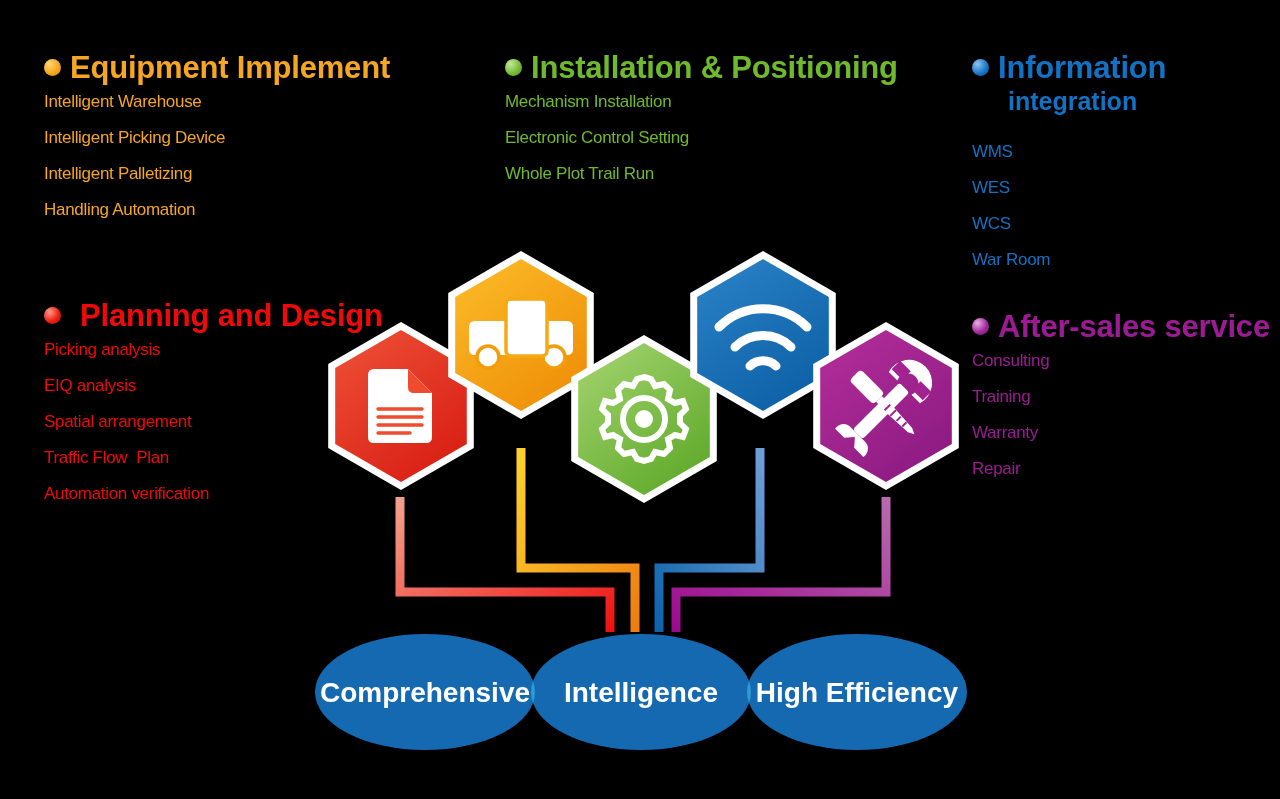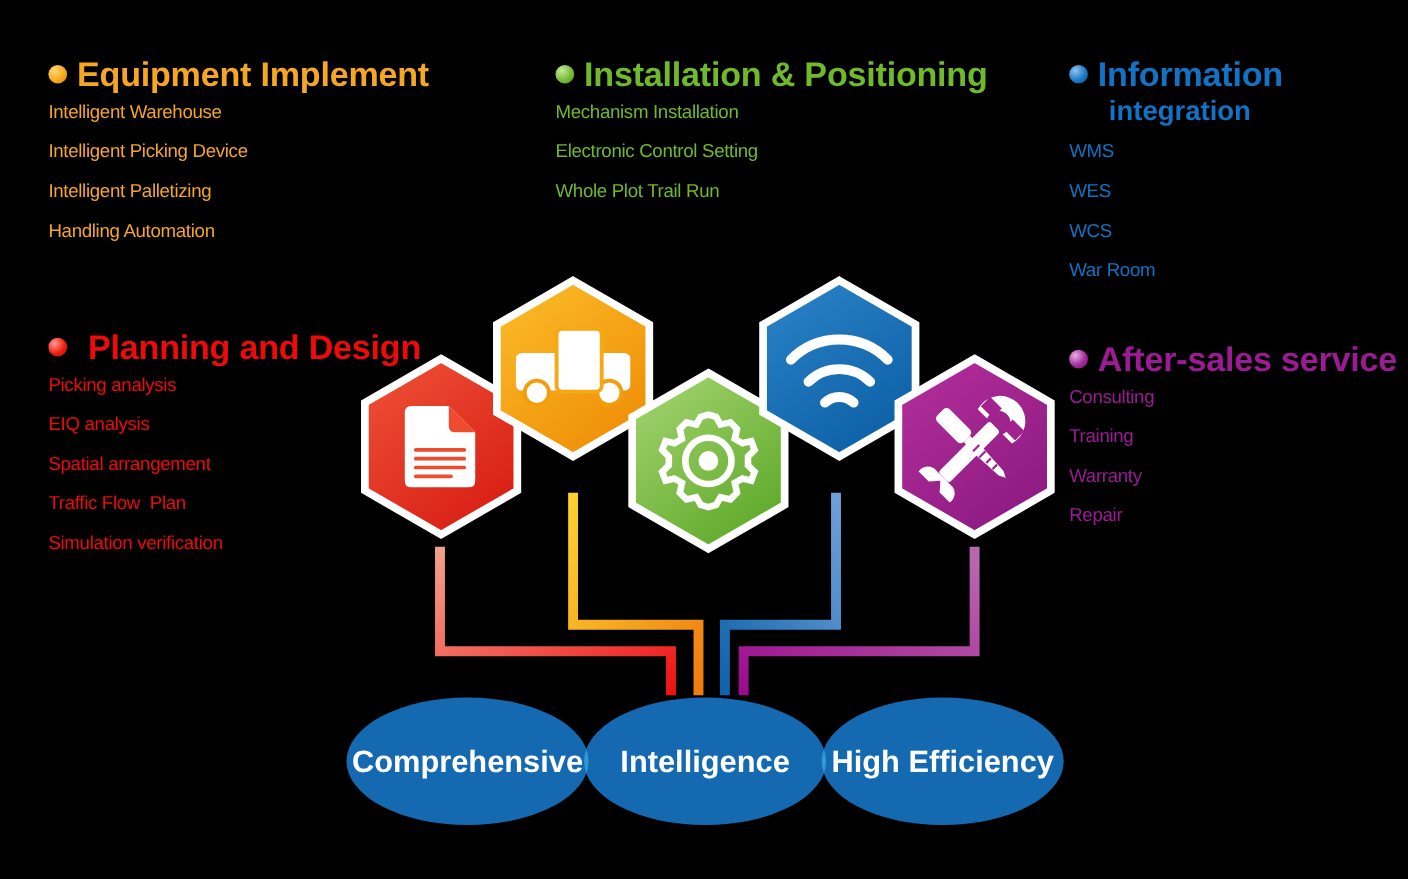--- a/index.html
+++ b/index.html
@@ -70,21 +70,21 @@
   .blk-install .bullet {
     background: radial-gradient(circle at 33% 30%, #c6e89a 0%, #78bd37 55%, #4f8c1c 100%);
   }
 
   .blk-info { left: 972px; top: 52px; }
   .blk-info .block-title, .blk-info .title-line2, .blk-info .item { color: #1272c4; }
   .blk-info .bullet {
     background: radial-gradient(circle at 33% 30%, #8fc4ee 0%, #1b79c9 55%, #0d4d85 100%);
   }
   .blk-info .title-line2 { margin-left: 36px; }
-  .blk-info .items { margin-top: 2px; }
+  .blk-info .items { margin-top: 16px; }
 
   .blk-planning { left: 44px; top: 300px; }
   .blk-planning .block-title, .blk-planning .item { color: #ee0a0a; }
   .blk-planning .bullet {
     background: radial-gradient(circle at 33% 30%, #ff9a8e 0%, #ef2010 55%, #a80c06 100%);
   }
   .blk-planning .block-title { padding-left: 10px; }
 
   .blk-after { left: 972px; top: 311px; }
   .blk-after .block-title, .blk-after .item { color: #9c1b95; }
@@ -327,21 +327,21 @@
   <div class="block blk-planning">
     <div class="block-title-row">
       <span class="bullet"></span>
       <span class="block-title">Planning and Design</span>
     </div>
     <div class="items">
       <div class="item">Picking analysis</div>
       <div class="item">EIQ analysis</div>
       <div class="item">Spatial arrangement</div>
       <div class="item">Traffic Flow  Plan</div>
-      <div class="item">Simulation verification</div>
+      <div class="item">Automation verification</div>
     </div>
   </div>
 
   <div class="block blk-after">
     <div class="block-title-row">
       <span class="bullet"></span>
       <span class="block-title">After-sales service</span>
     </div>
     <div class="items">
       <div class="item">Consulting</div>

